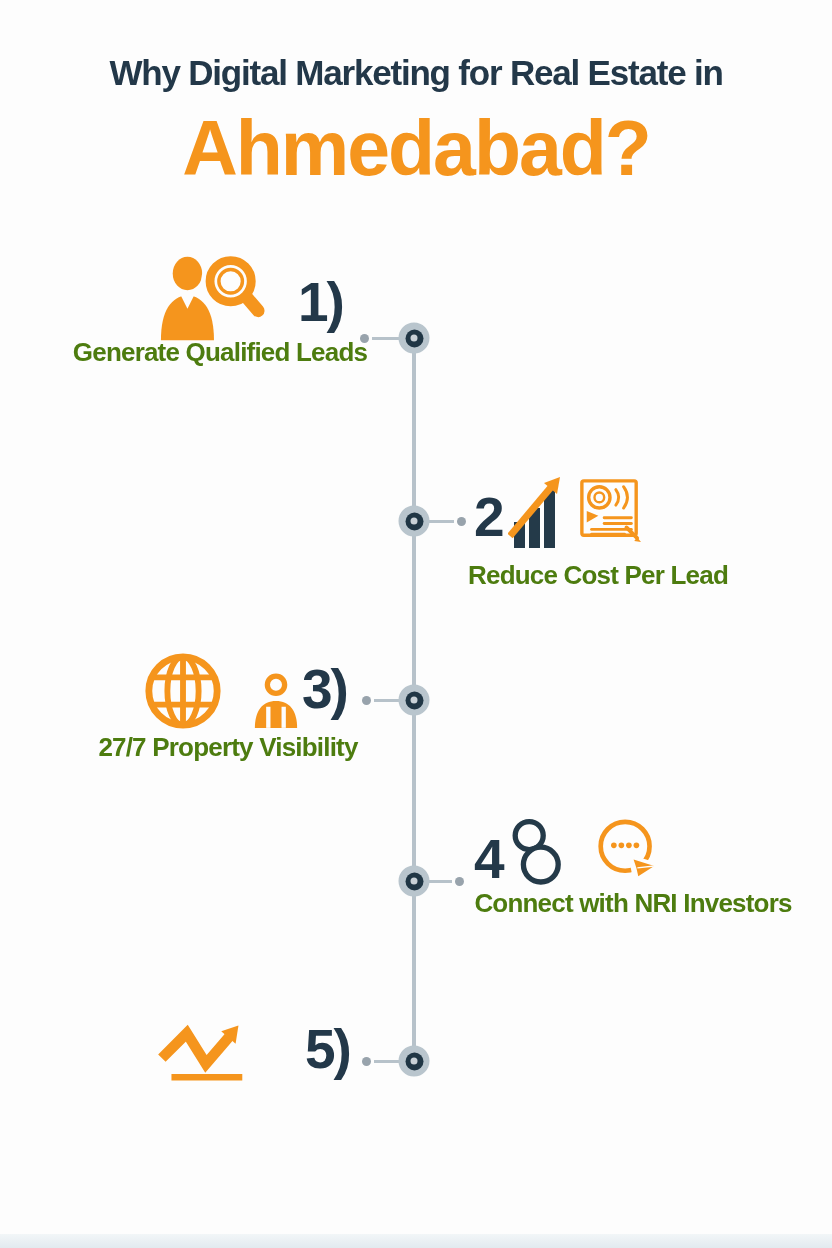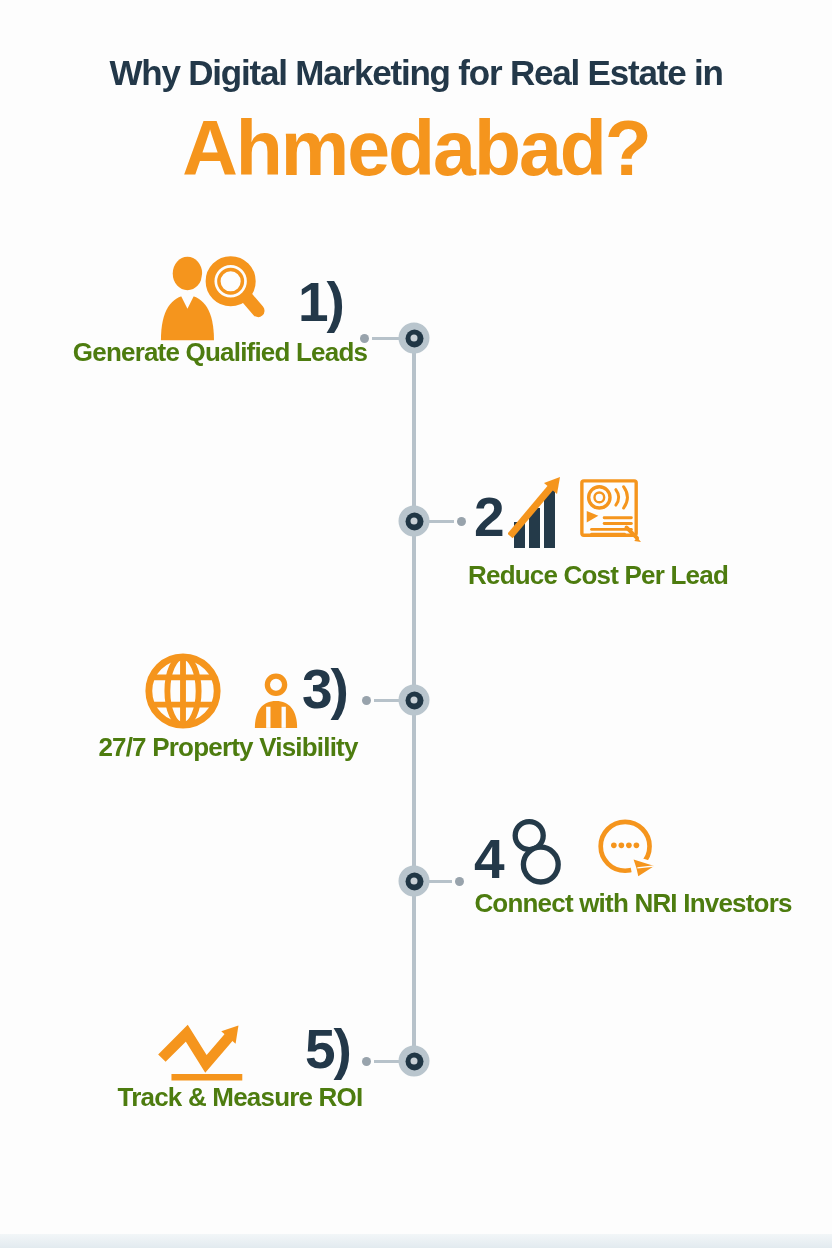--- a/index.html
+++ b/index.html
@@ -191,18 +191,17 @@
     <div class="label" style="left:8px; top:73px; width:320px;">Connect with NRI Investors</div>
   </div>
 
   <div class="item" style="left:80px; top:1012px; width:340px; height:105px;">
     <svg class="icon" style="left:78px; top:4px; width:92px; height:67px;" viewBox="0 0 96 70">
       <polyline points="4,44 30,18 50,50 74,22" fill="none" stroke="#f5951d" stroke-width="11" stroke-linejoin="miter"></polyline>
       <polygon points="84,10 81,29 66,16" fill="#f5951d"></polygon>
       <line x1="14" y1="64" x2="88" y2="64" stroke="#f5951d" stroke-width="7"></line>
     </svg>
     <div class="num" style="left:225px; top:10px;">5)</div>
-    <div class="label" style="left:0; top:70px; width:320px;">Track &amp; Measure ROI</div>
   </div>
 
   <div class="footer-strip"></div>
 
 </div>
 
 </body></html>

